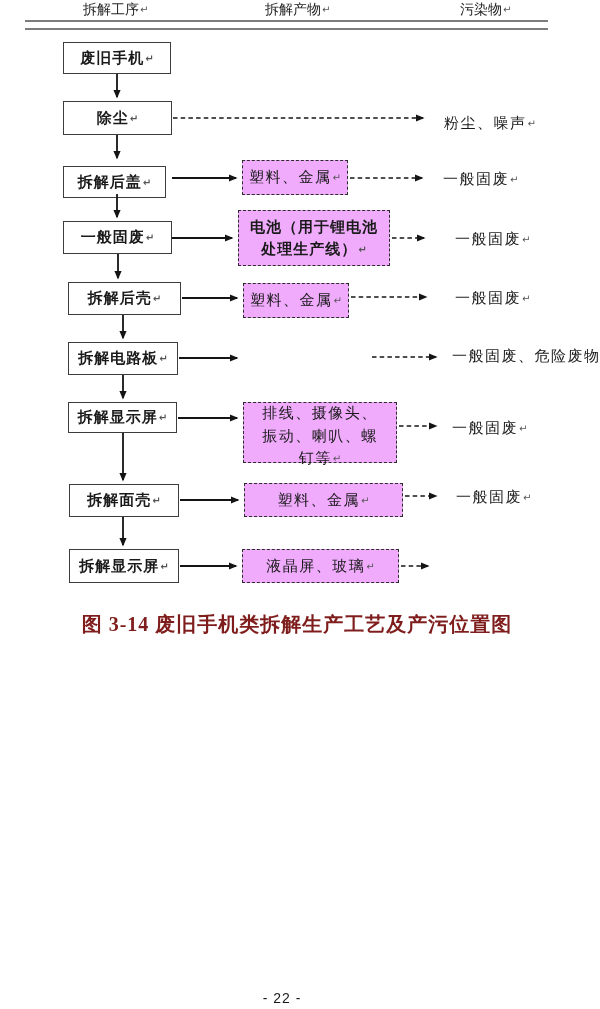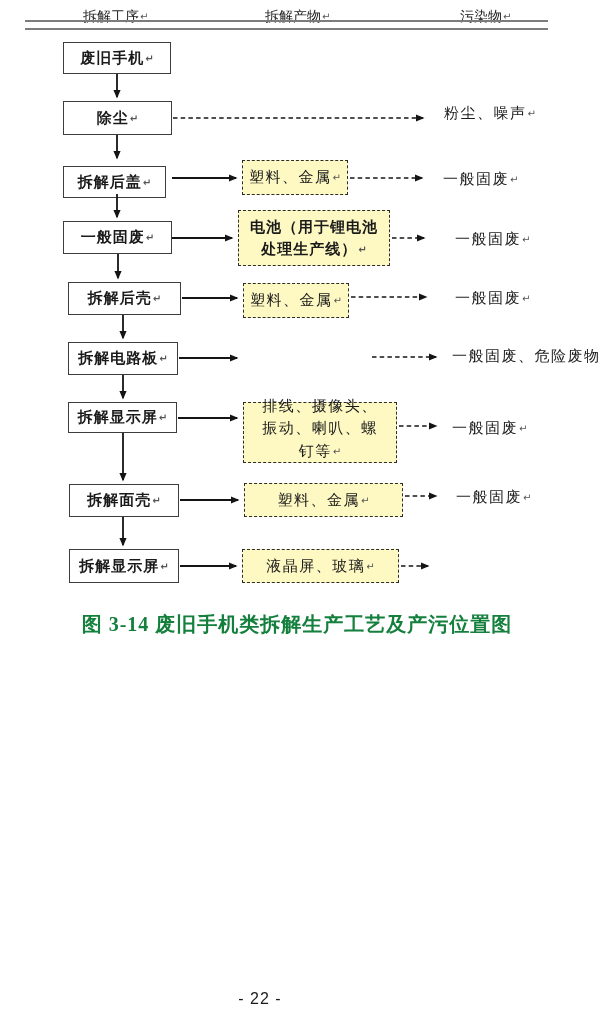--- a/index.html
+++ b/index.html
@@ -1,46 +1,46 @@
 <!DOCTYPE html>
 <html><head>
 <meta charset="utf-8">
 <style>
   html,body{margin:0;padding:0;background:#ffffff;}
   .page{
     position:relative;width:600px;height:1009px;background:#ffffff;overflow:hidden;
     font-family:"Liberation Sans","DejaVu Sans",sans-serif;color:#1a1a1a;
   }
-  .colh{position:absolute;top:8px;font-size:14px;white-space:nowrap;color:#1f1f1f;}
+  .colh{position:absolute;top:1px;font-size:14px;white-space:nowrap;color:#1f1f1f;}
   .rule{position:absolute;left:25px;width:523px;height:2px;background:#7c7c7c;}
   .sbox{
     position:absolute;box-sizing:border-box;border:1.6px solid #3d3d3d;background:#fff;
     display:flex;align-items:center;justify-content:center;
     font-size:15px;letter-spacing:1px;white-space:nowrap;font-weight:bold;
   }
   .dbox{
-    position:absolute;box-sizing:border-box;border:1.6px dashed #2c2c2c;background:#fef9c3;
+    position:absolute;box-sizing:border-box;border:1.6px dashed #2c2c2c;background:#f0abfc;
     display:flex;align-items:center;justify-content:center;text-align:center;
     font-size:15px;letter-spacing:1.5px;line-height:1.5;
   }
   .dbox.bold{font-weight:bold;letter-spacing:1px;}
   .plabel{
     position:absolute;font-size:15px;letter-spacing:1.5px;white-space:nowrap;color:#1a1a1a;
   }
   .plabel.wrap{white-space:normal;text-align:center;line-height:1.45;}
   .rm{font-size:10px;color:#555;margin-left:1px;vertical-align:1px;letter-spacing:0;}
   .arrows{position:absolute;left:0;top:0;pointer-events:none;}
   .caption{
     position:absolute;left:0;top:611px;width:594px;text-align:center;
     font-family:"Liberation Serif","DejaVu Serif",serif;font-weight:bold;
-    font-size:20px;letter-spacing:1px;color:#15803d;
+    font-size:20px;letter-spacing:1px;color:#7f1d1d;
   }
   .pagenum{
     position:absolute;left:0;top:990px;width:520px;text-align:center;
-    font-size:16px;color:#1a1a1a;letter-spacing:1px;
+    font-size:14px;color:#1a1a1a;letter-spacing:1px;padding-left:22px;
   }
 </style>
 </head>
 <body>
 
 <div class="page">
 
   <span class="colh" style="left:83px"><span>拆解工序</span><span class="rm">↵</span></span>
   <span class="colh" style="left:265px"><span>拆解产物</span><span class="rm">↵</span></span>
   <span class="colh" style="left:460px"><span>污染物</span><span class="rm">↵</span></span>
@@ -87,31 +87,31 @@
 
   <div class="dbox" style="left:242px;top:160px;width:106px;height:35px">
       <span><span>塑料、金属</span><span class="rm">↵</span></span>
     </div>
   <div class="dbox bold" style="left:238px;top:210px;width:152px;height:56px;padding:0 10px">
       <span><span>电池（用于锂电池处理生产线）</span><span class="rm">↵</span></span>
     </div>
   <div class="dbox" style="left:243px;top:283px;width:106px;height:35px">
       <span><span>塑料、金属</span><span class="rm">↵</span></span>
     </div>
-  <div class="dbox" style="left:243px;top:402px;width:154px;height:61px;padding:0 12px;align-items:flex-end;padding-top:7px">
+  <div class="dbox" style="left:243px;top:402px;width:154px;height:61px;padding:0 12px;align-items:center;padding-top:7px">
       <span><span>排线、摄像头、振动、喇叭、螺钉等</span><span class="rm">↵</span></span>
     </div>
   <div class="dbox" style="left:244px;top:483px;width:159px;height:34px">
       <span><span>塑料、金属</span><span class="rm">↵</span></span>
     </div>
   <div class="dbox" style="left:242px;top:549px;width:157px;height:34px">
       <span><span>液晶屏、玻璃</span><span class="rm">↵</span></span>
     </div>
 
-  <span class="plabel" style="left:444px;top:104px"><span>粉尘、噪声</span><span class="rm">↵</span></span>
+  <span class="plabel" style="left:444px;top:114px"><span>粉尘、噪声</span><span class="rm">↵</span></span>
   <span class="plabel" style="left:443px;top:170px"><span>一般固废</span><span class="rm">↵</span></span>
   <span class="plabel" style="left:455px;top:230px"><span>一般固废</span><span class="rm">↵</span></span>
   <span class="plabel" style="left:455px;top:289px"><span>一般固废</span><span class="rm">↵</span></span>
   <span class="plabel" style="left:452px;top:347px"><span>一般固废、危险废物</span></span>
   <span class="plabel" style="left:452px;top:419px"><span>一般固废</span><span class="rm">↵</span></span>
   <span class="plabel" style="left:456px;top:488px"><span>一般固废</span><span class="rm">↵</span></span>
 
   <svg class="arrows" width="600" height="1009" viewBox="0 0 600 1009">
     <defs>
       <marker id="ah" markerUnits="userSpaceOnUse" markerWidth="10" markerHeight="9" refX="7.5" refY="4" orient="auto">

